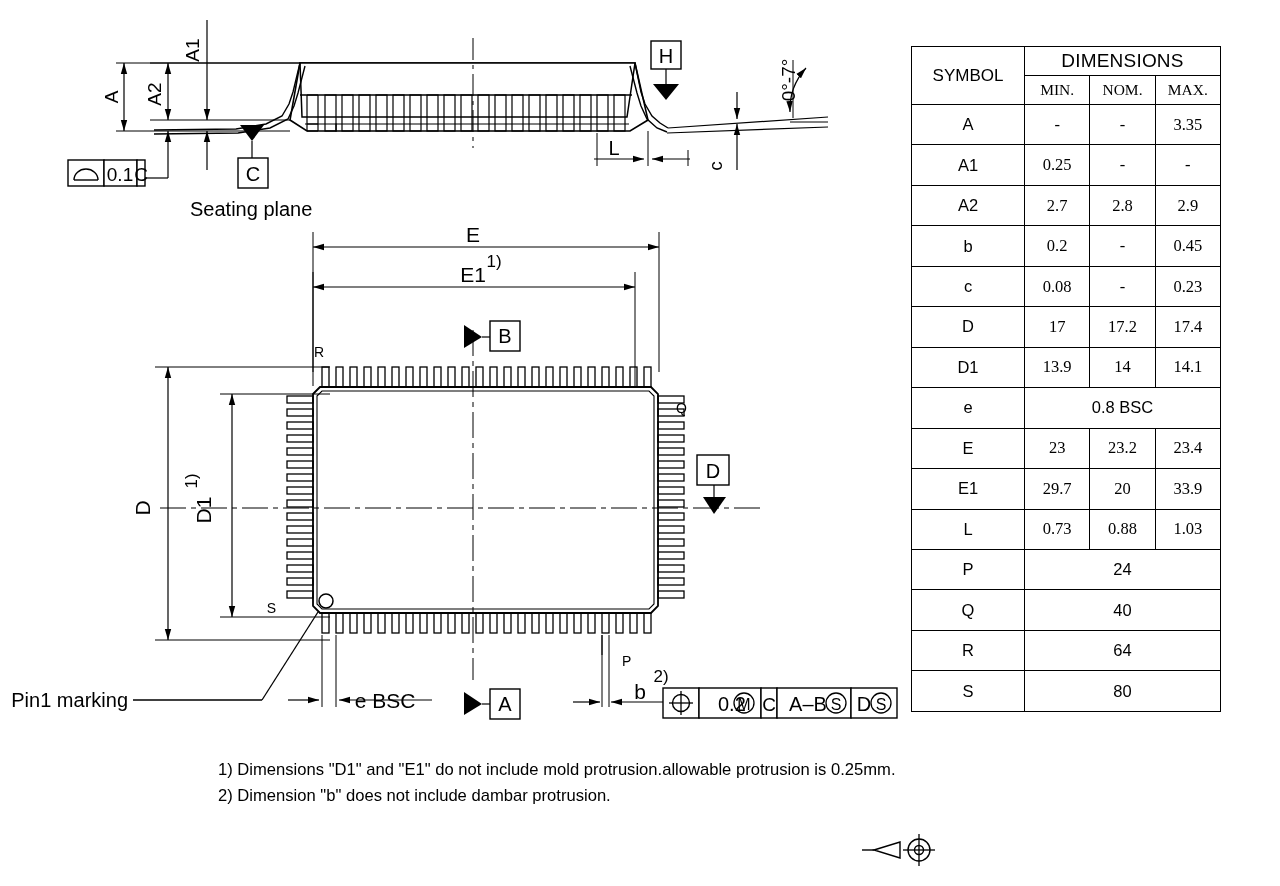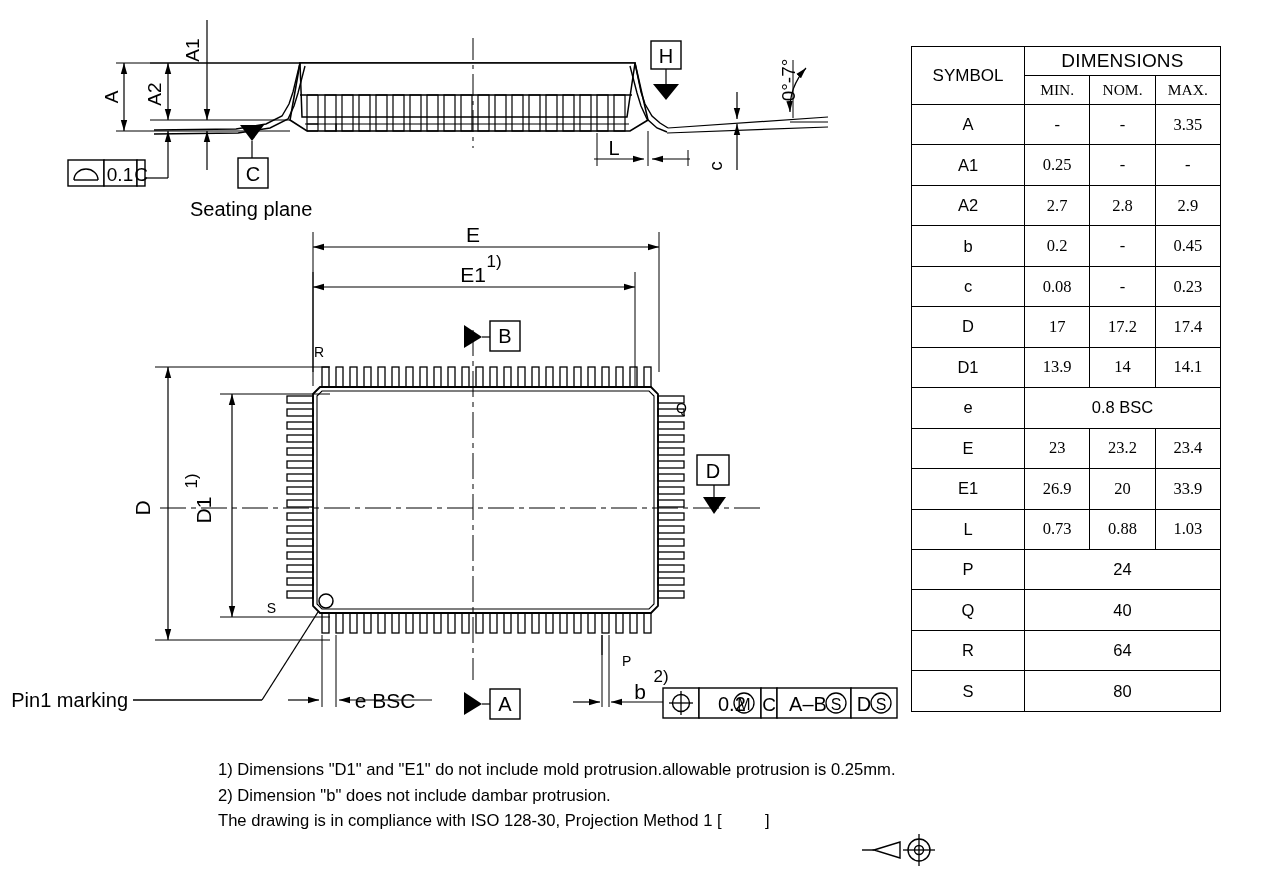--- a/index.html
+++ b/index.html
@@ -428,21 +428,21 @@
           <td colspan="3">0.8 BSC</td>
         </tr>
         <tr>
           <td class="sym-col">E</td>
           <td class="v-col">23</td>
           <td class="v-col">23.2</td>
           <td class="v-col">23.4</td>
         </tr>
         <tr>
           <td class="sym-col">E1</td>
-          <td class="v-col">26.9</td>
+          <td class="v-col">29.7</td>
           <td class="v-col">20</td>
           <td class="v-col">33.9</td>
         </tr>
         <tr>
           <td class="sym-col">L</td>
           <td class="v-col">0.73</td>
           <td class="v-col">0.88</td>
           <td class="v-col">1.03</td>
         </tr>
         <tr>
@@ -460,18 +460,15 @@
         <tr>
           <td class="sym-col">S</td>
           <td colspan="3">80</td>
         </tr>
       </tbody>
   </table>
 
   <div id="notes">
     <div class="note-line">1) Dimensions "D1" and "E1" do not include mold protrusion.allowable protrusion is 0.25mm.</div>
     <div class="note-line">2) Dimension "b" does not include dambar protrusion.</div>
-    <div class="note-line">
-      <span>The drawing is in compliance with ISO 128-30, Projection Method 1 [</span><span class="proj-sym">&nbsp;&nbsp;&nbsp;&nbsp;&nbsp;&nbsp;&nbsp;&nbsp;&nbsp;</span><span>]</span>
-    </div>
   </div>
 
 </div>
 
 </body></html>

